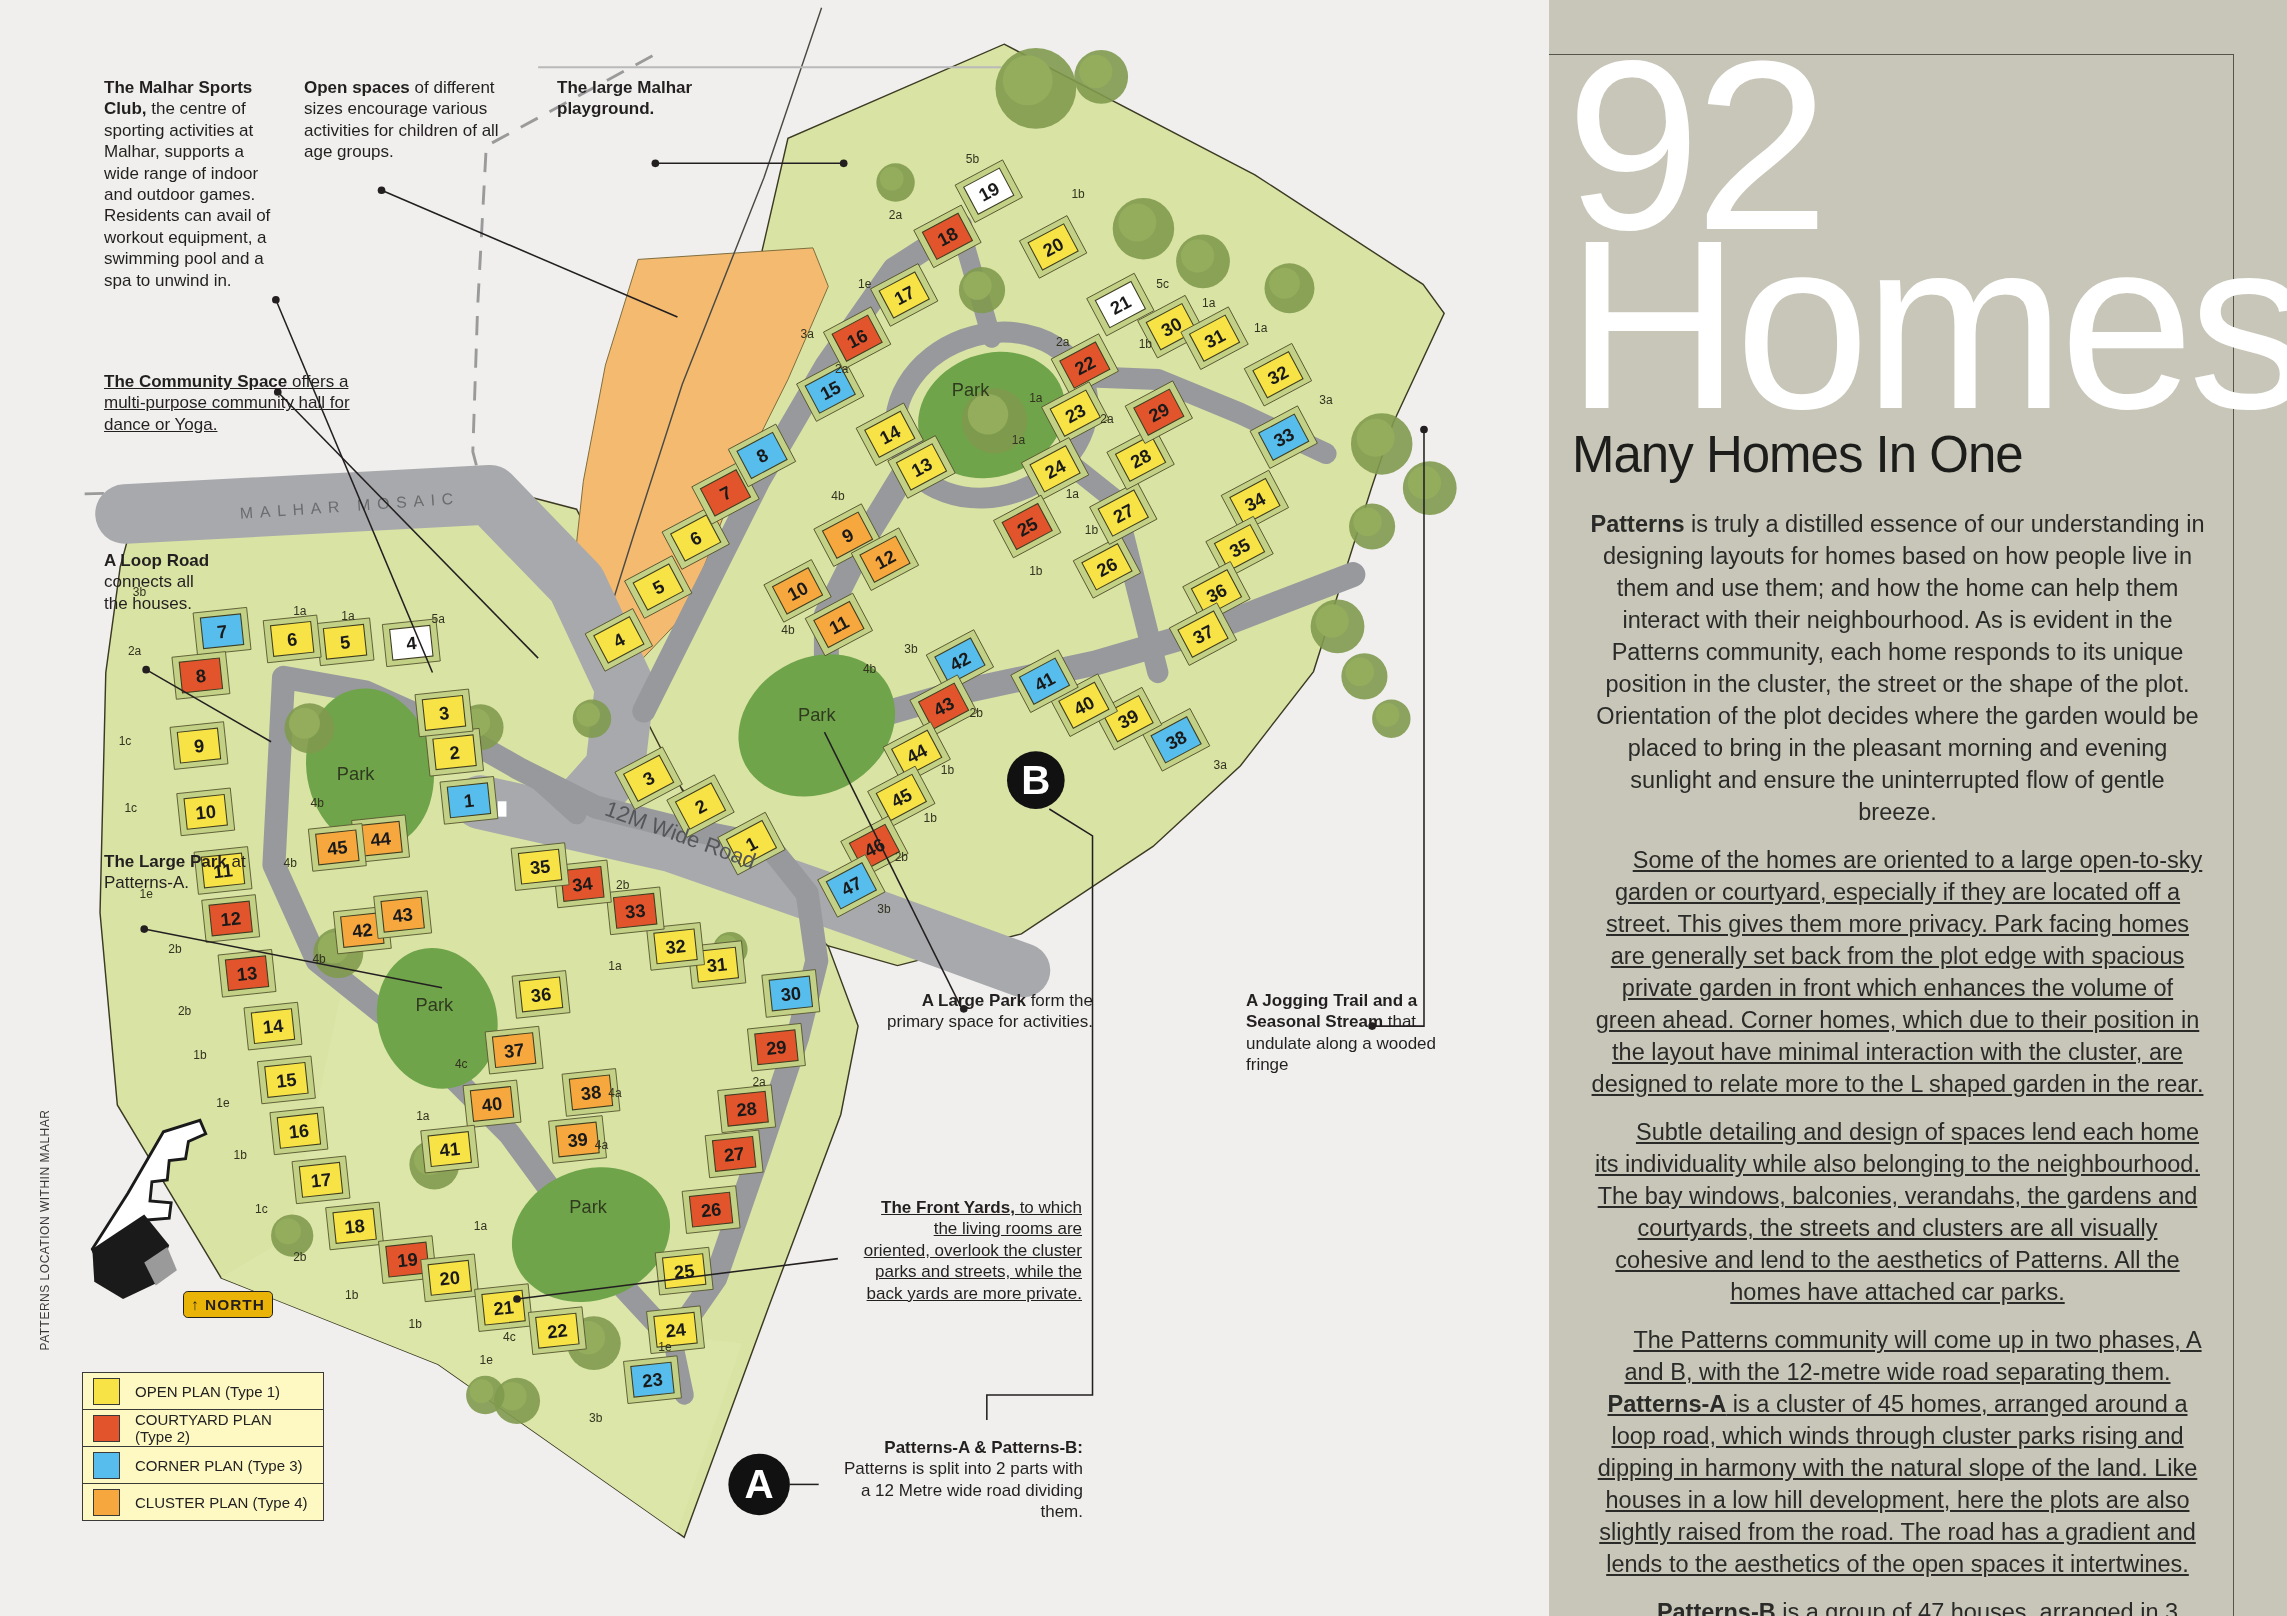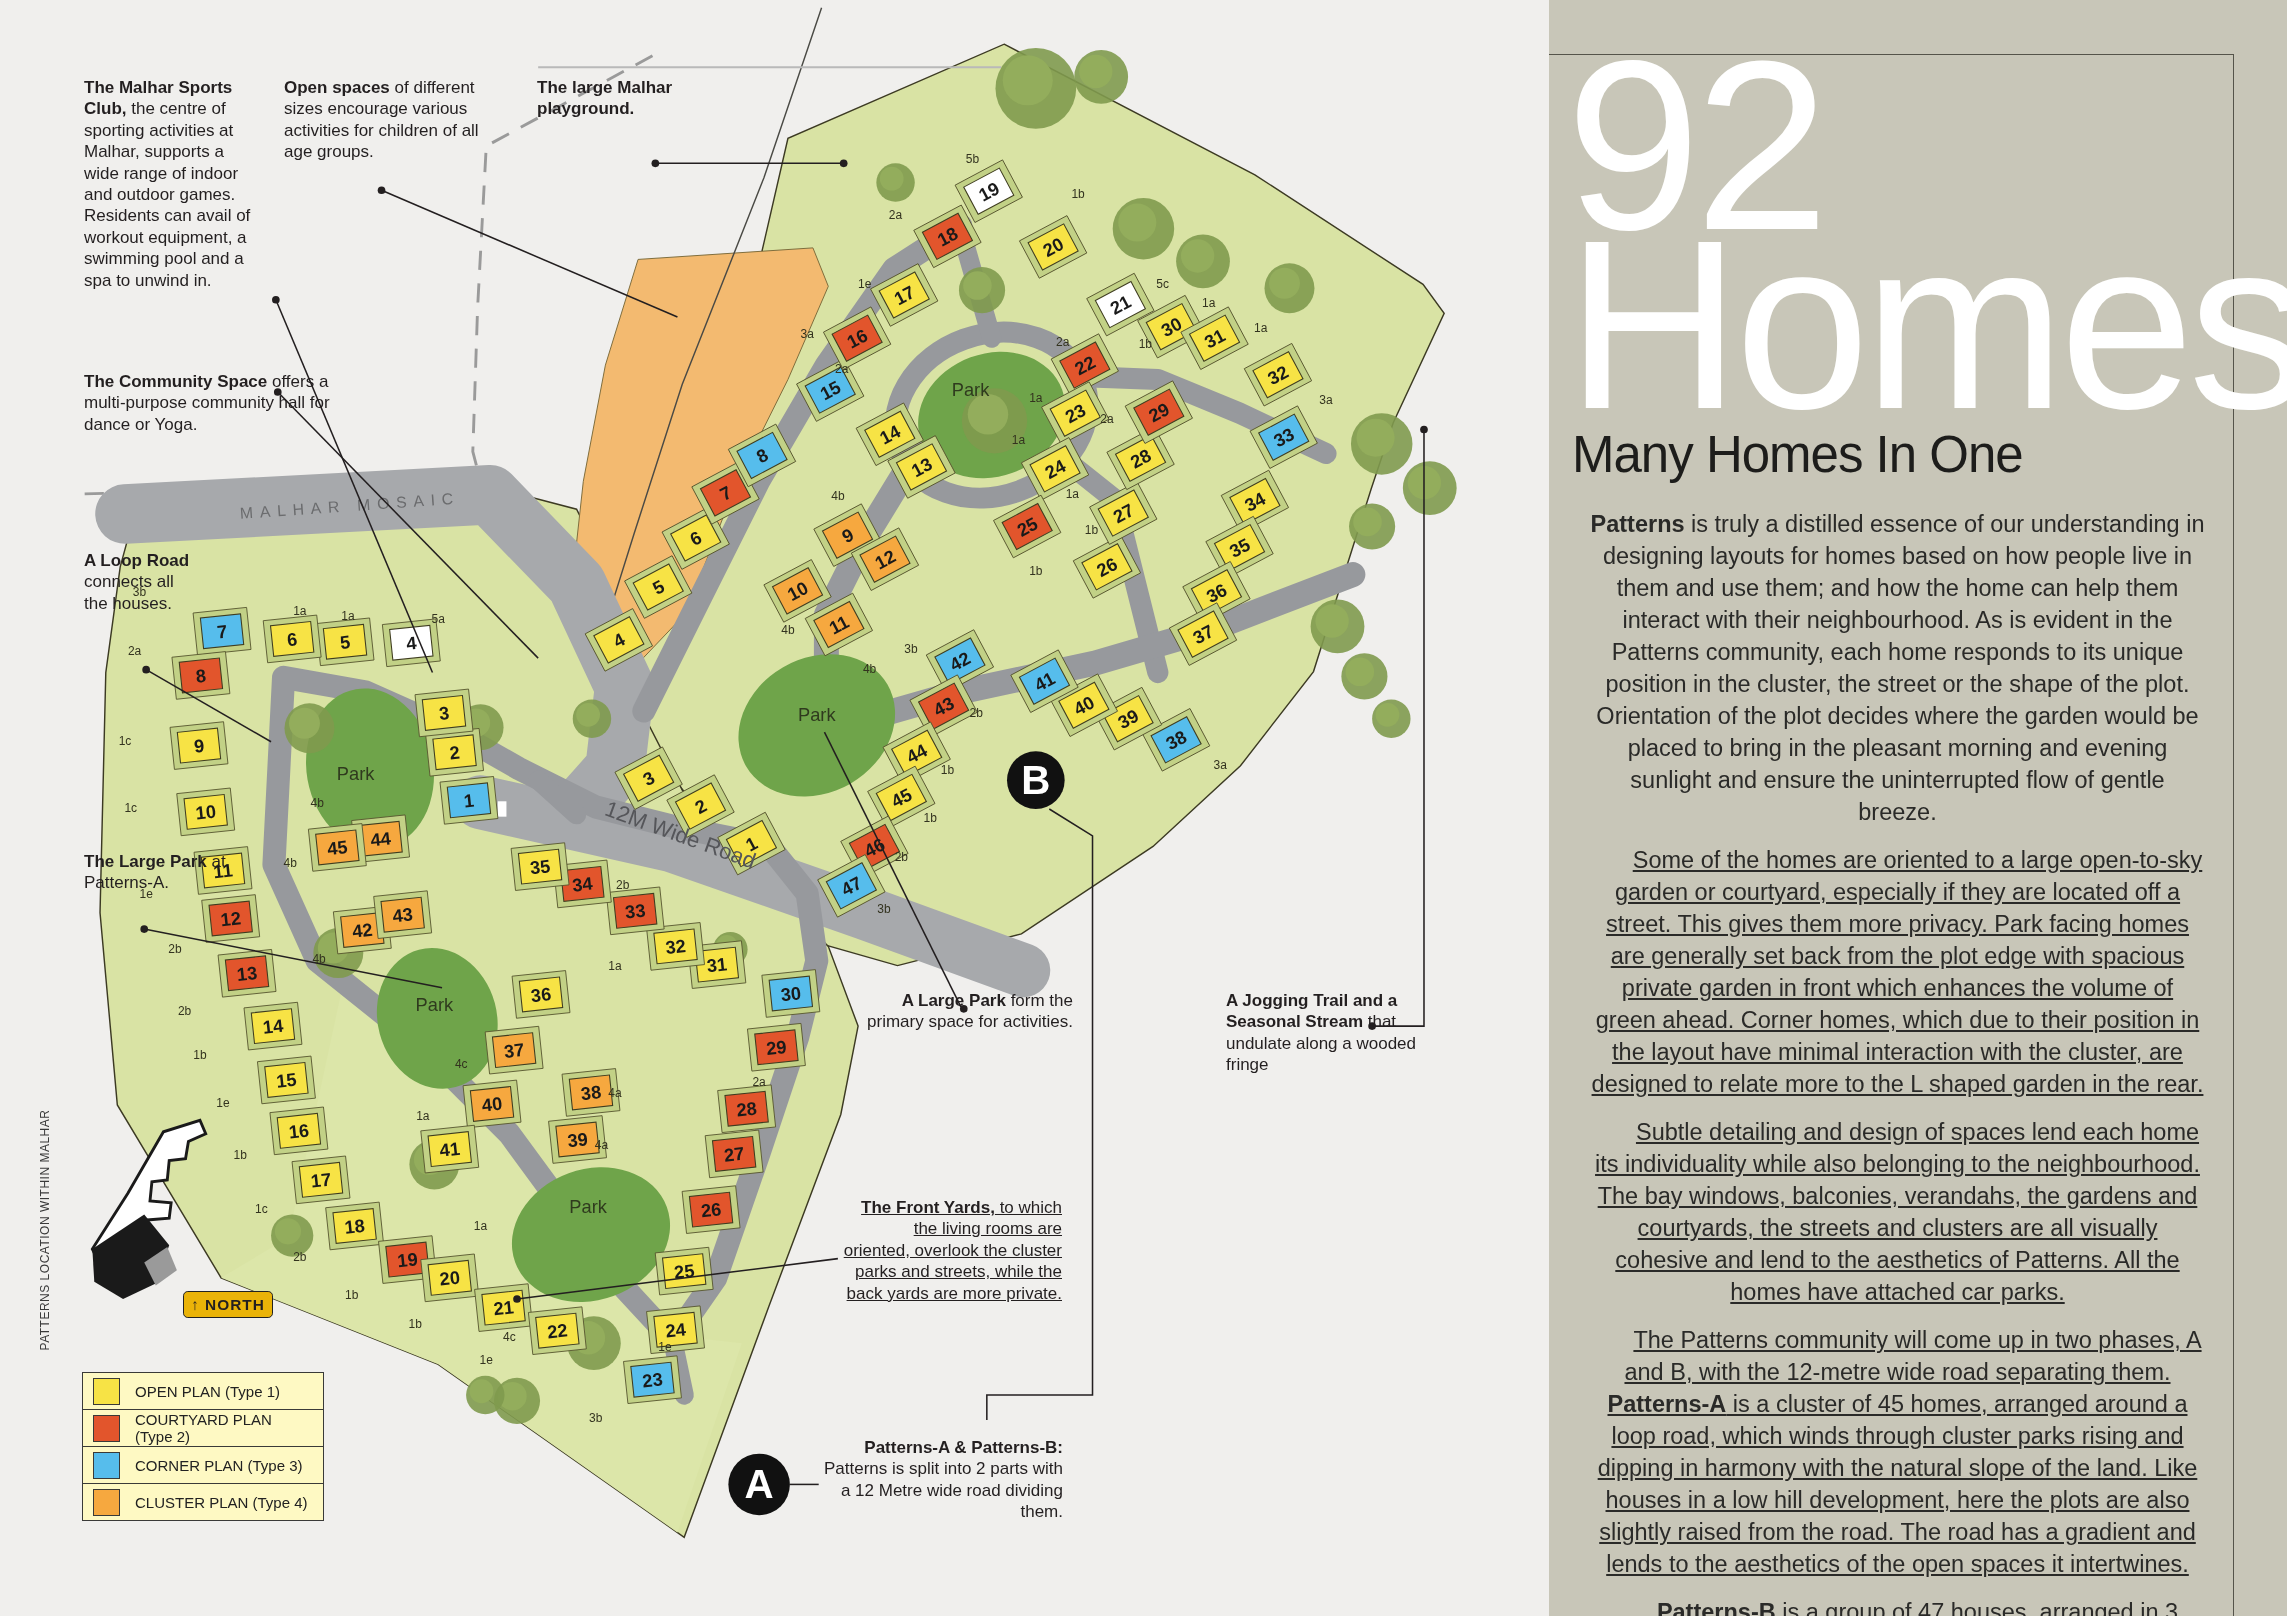--- a/index.html
+++ b/index.html
@@ -11,21 +11,21 @@
   #frame-top{left:1549px;top:54px;width:684px;height:0;border-top:1.9px solid #55544a;}
   #frame-right{left:2233px;top:54px;width:0;height:1563px;border-left:1.9px solid #55544a;}
   #big-title{left:1566px;top:56px;color:#ffffff;font-size:242px;line-height:0.74;
              font-weight:200;letter-spacing:-5.8px;white-space:pre-line;}
   #subtitle{left:1572px;top:425px;color:#1d1d1b;font-size:51px;font-weight:300;letter-spacing:-1px;}
   #body-text{left:1573px;top:492px;width:649px;font-size:23.5px;line-height:32px;color:#2a2a28;}
   #body-text .para{margin:16px;text-align:center;}
   #body-text .para.ind{text-indent:40px;text-decoration:underline;}
   .b{font-weight:bold;}
   
-  .ann{position:absolute;font-size:17px;line-height:1.26;color:#231f20;}
+  .ann{position:absolute;font-size:17px;line-height:1.26;color:#231f20;margin-left:20px;}
   .ann.right{text-align:right;}
   
   #legend{left:82px;top:1372px;width:240px;background:#fef9c3;border:1.9px solid #3a3a38;}
   .leg-row{display:flex;align-items:center;height:36px;border-top:1.9px solid #3a3a38;padding:0 9.6px;}
   .leg-row:first-child{border-top:none;}
   .leg-swatch{width:25px;height:25px;border:1.9px solid #3a3a38;margin-right:15.4px;flex:0 0 auto;}
   .leg-label{font-size:15px;color:#222;}
   
   #north{left:183px;top:1291px;width:88px;height:25px;border:1.9px solid #222;border-radius:4.8px;
          background:#eab308;font-size:15.4px;font-weight:bold;display:flex;align-items:center;justify-content:center;letter-spacing:1px;}
@@ -722,21 +722,21 @@
       <p class="para ind"><span>Some of the homes are oriented to a large open-to-sky garden or courtyard, especially if they are located off a street. This gives them more privacy. Park facing homes are generally set back from the plot edge with spacious private garden in front which enhances the volume of green ahead. Corner homes, which due to their position in the layout have minimal interaction with the cluster, are designed to relate more to the L shaped garden in the rear.</span></p>
       <p class="para ind"><span>Subtle detailing and design of spaces lend each home its individuality while also belonging to the neighbourhood. The bay windows, balconies, verandahs, the gardens and courtyards, the streets and clusters are all visually cohesive and lend to the aesthetics of Patterns. All the homes have attached car parks.</span></p>
       <p class="para ind"><span>The Patterns community will come up in two phases, A and B, with the 12-metre wide road separating them. </span><span class="b">Patterns-A</span><span> is a cluster of 45 homes, arranged around a loop road, which winds through cluster parks rising and dipping in harmony with the natural slope of the land. Like houses in a low hill development, here the plots are also slightly raised from the road. The road has a gradient and lends to the aesthetics of the open spaces it intertwines.</span></p>
       <p class="para ind"><span class="b">Patterns-B</span><span> is a group of 47 houses, arranged in 3 clusters, of which two are around parks and one along a broad street. The gradient is at play here too, with the L shaped street at a lower level and the parks sloping up. The homes here enjoy open views beyond the community.</span></p>
     </div>
 
   <div id="annotations">
       <div class="ann" style="left: 84px; top: 77px; width: 173px;"><span class="b">The Malhar Sports Club,</span><span> the centre of sporting activities at Malhar, supports a wide range of indoor and outdoor games. Residents can avail of workout equipment,  a swimming pool and a spa to unwind in.</span></div>
       <div class="ann" style="left: 284px; top: 77px; width: 216px;"><span class="b">Open spaces</span><span> of different sizes encourage various activities for children of all age groups.</span></div>
       <div class="ann" style="left: 537px; top: 77px; width: 183px;"><span class="b">The large Malhar playground.</span></div>
-      <div class="ann" style="left: 84px; top: 371px; width: 288px;"><span class="b">The Community Space</span><span> offers a multi-purpose community hall for dance or Yoga.</span></div>
+      <div class="ann" style="left: 84px; top: 371px; width: 288px; text-decoration: underline;"><span class="b">The Community Space</span><span> offers a multi-purpose community hall for dance or Yoga.</span></div>
       <div class="ann" style="left: 84px; top: 550px; width: 108px;"><span class="b">A Loop Road</span><span> connects all the houses.</span></div>
       <div class="ann" style="left: 84px; top: 851px; width: 159px;"><span class="b">The Large Park</span><span> at Patterns-A.</span></div>
       <div class="ann right" style="left: 860px; top: 990px; width: 213px;"><span class="b">A Large Park</span><span> form the primary space for activities.</span></div>
       <div class="ann" style="left: 1226px; top: 990px; width: 229px;"><span class="b">A Jogging Trail and a Seasonal Stream</span><span> that undulate along a wooded fringe</span></div>
       <div class="ann right" style="left: 843px; top: 1197px; width: 219px; text-decoration: underline;"><span class="b">The Front Yards,</span><span> to which the living rooms are oriented, overlook the cluster parks and streets, while the back yards are more private.</span></div>
       <div class="ann right" style="left: 821px; top: 1437px; width: 242px;"><span class="b">Patterns-A &amp; Patterns-B:</span><span> Patterns is split into 2 parts with a 12 Metre wide road dividing them.</span></div>
     </div>
 
   <div id="legend" class="abs">
       <div class="leg-row">

